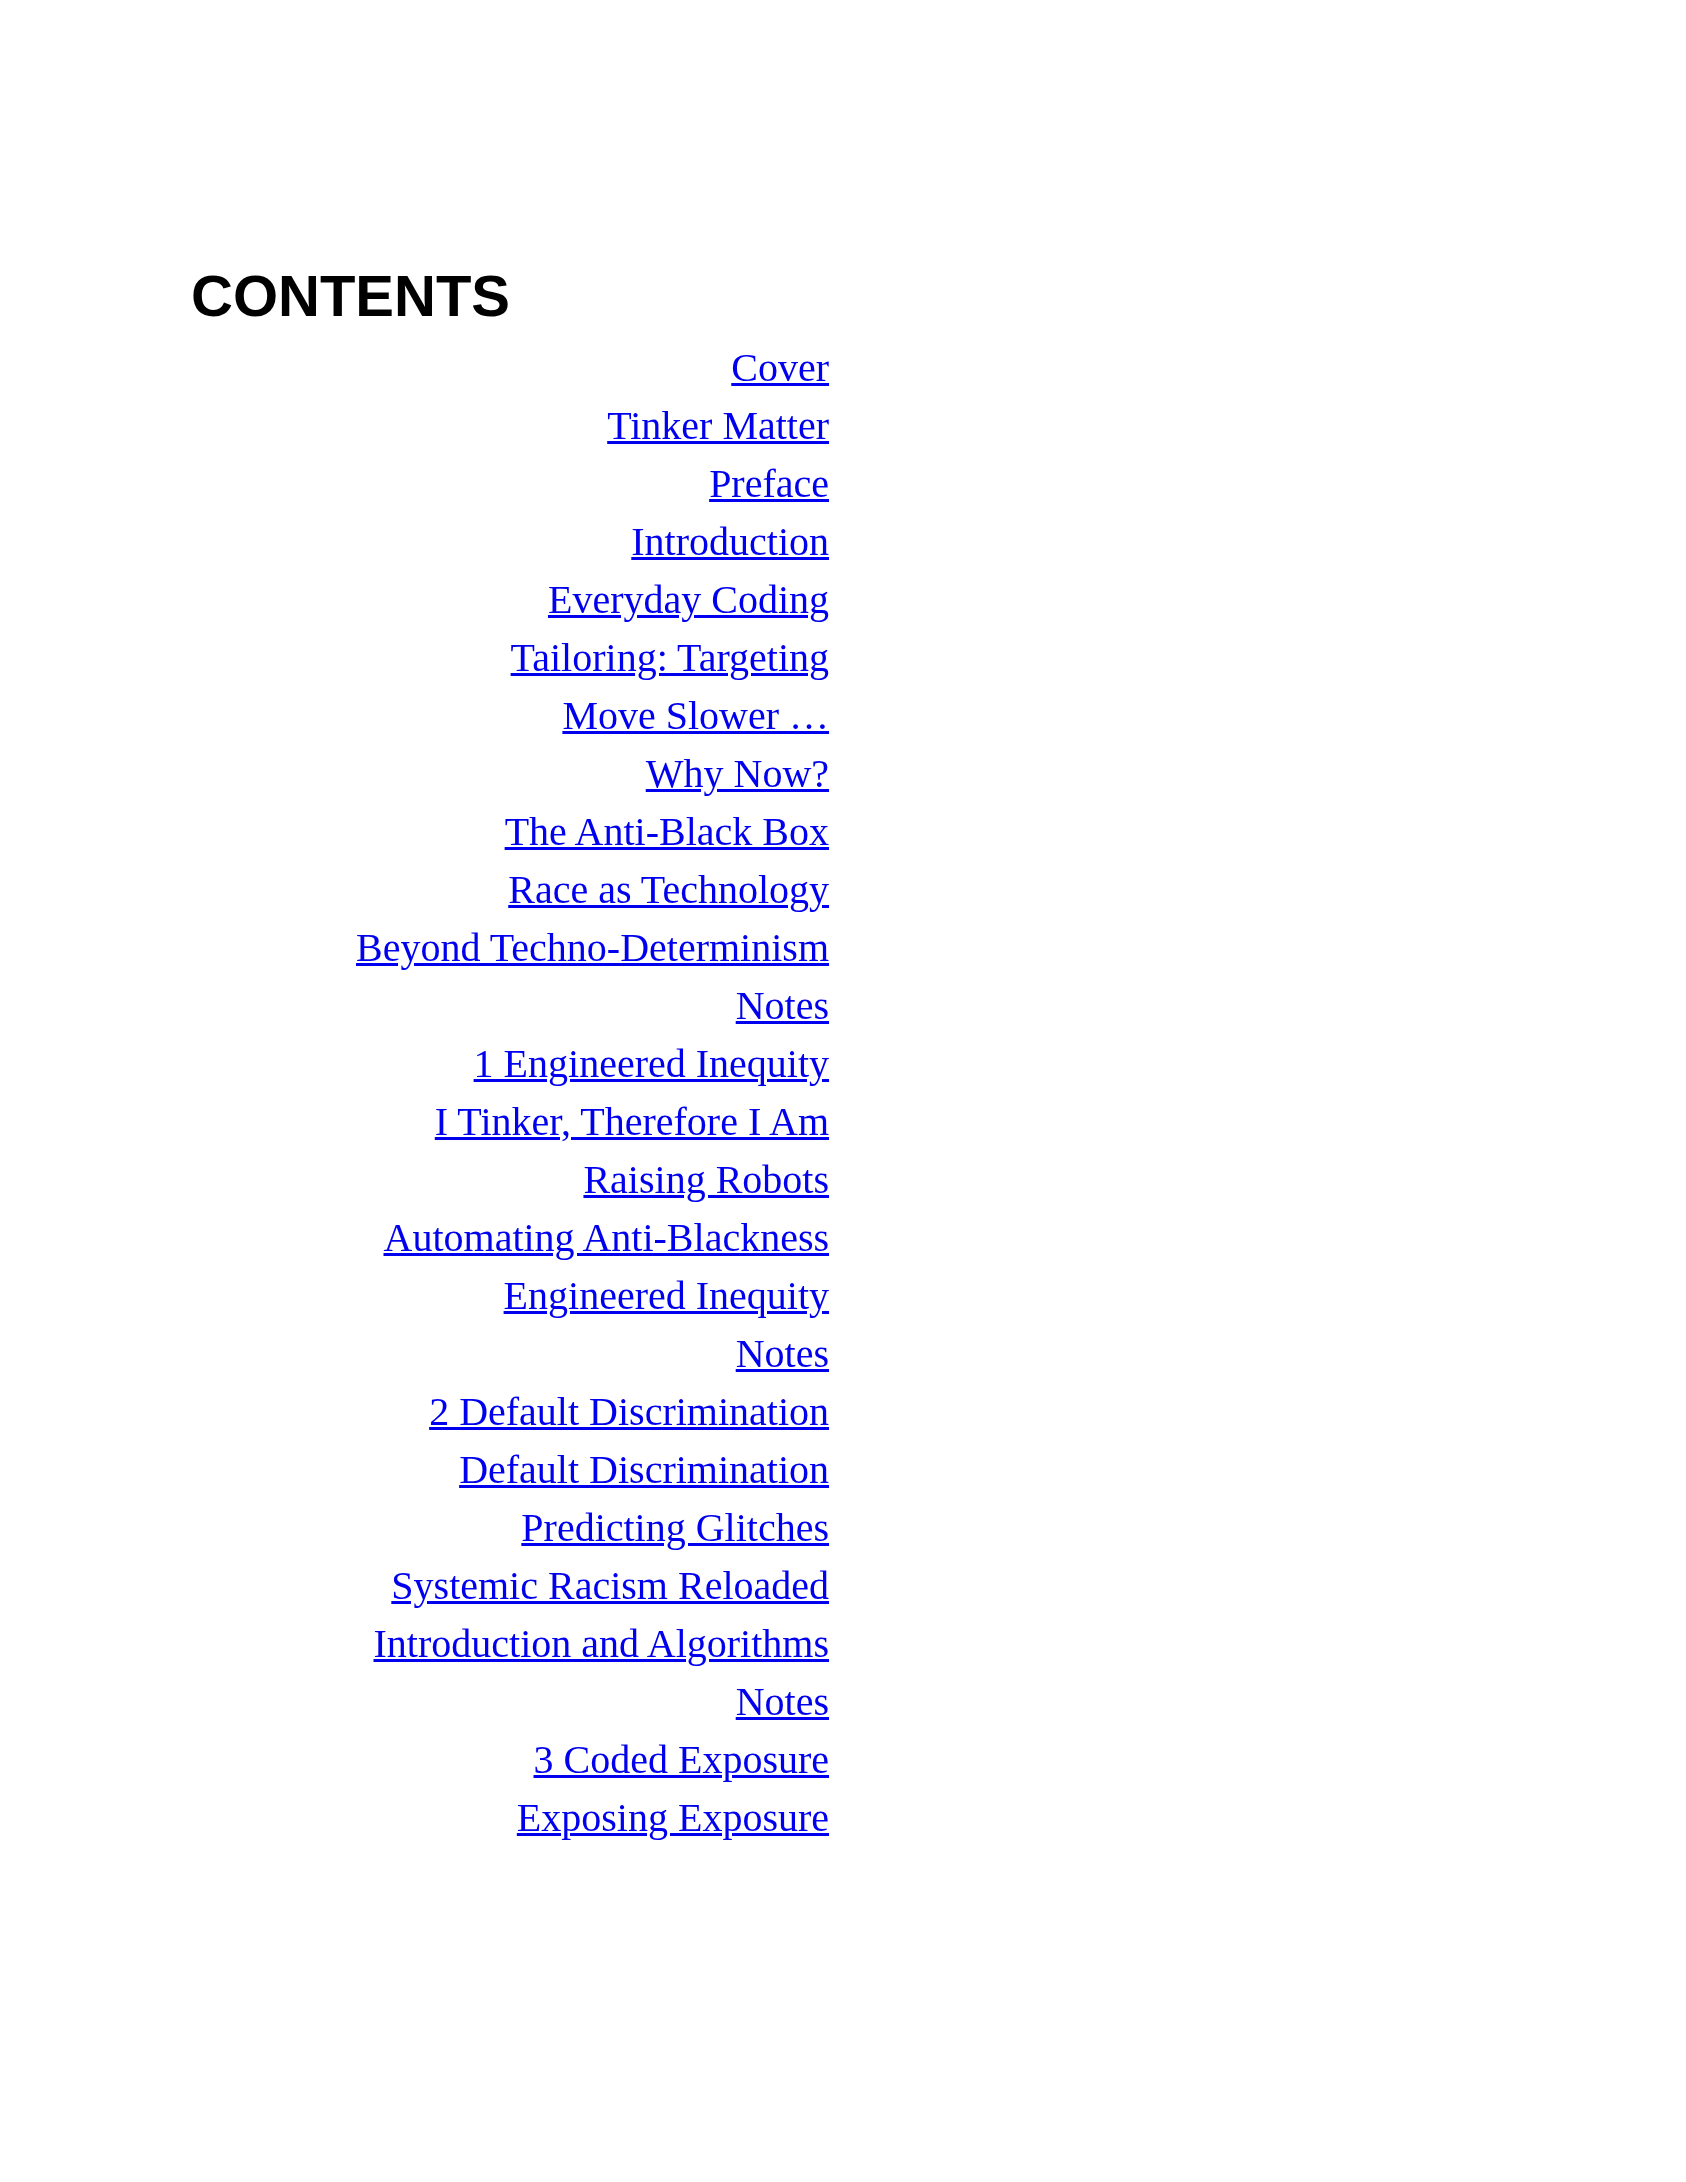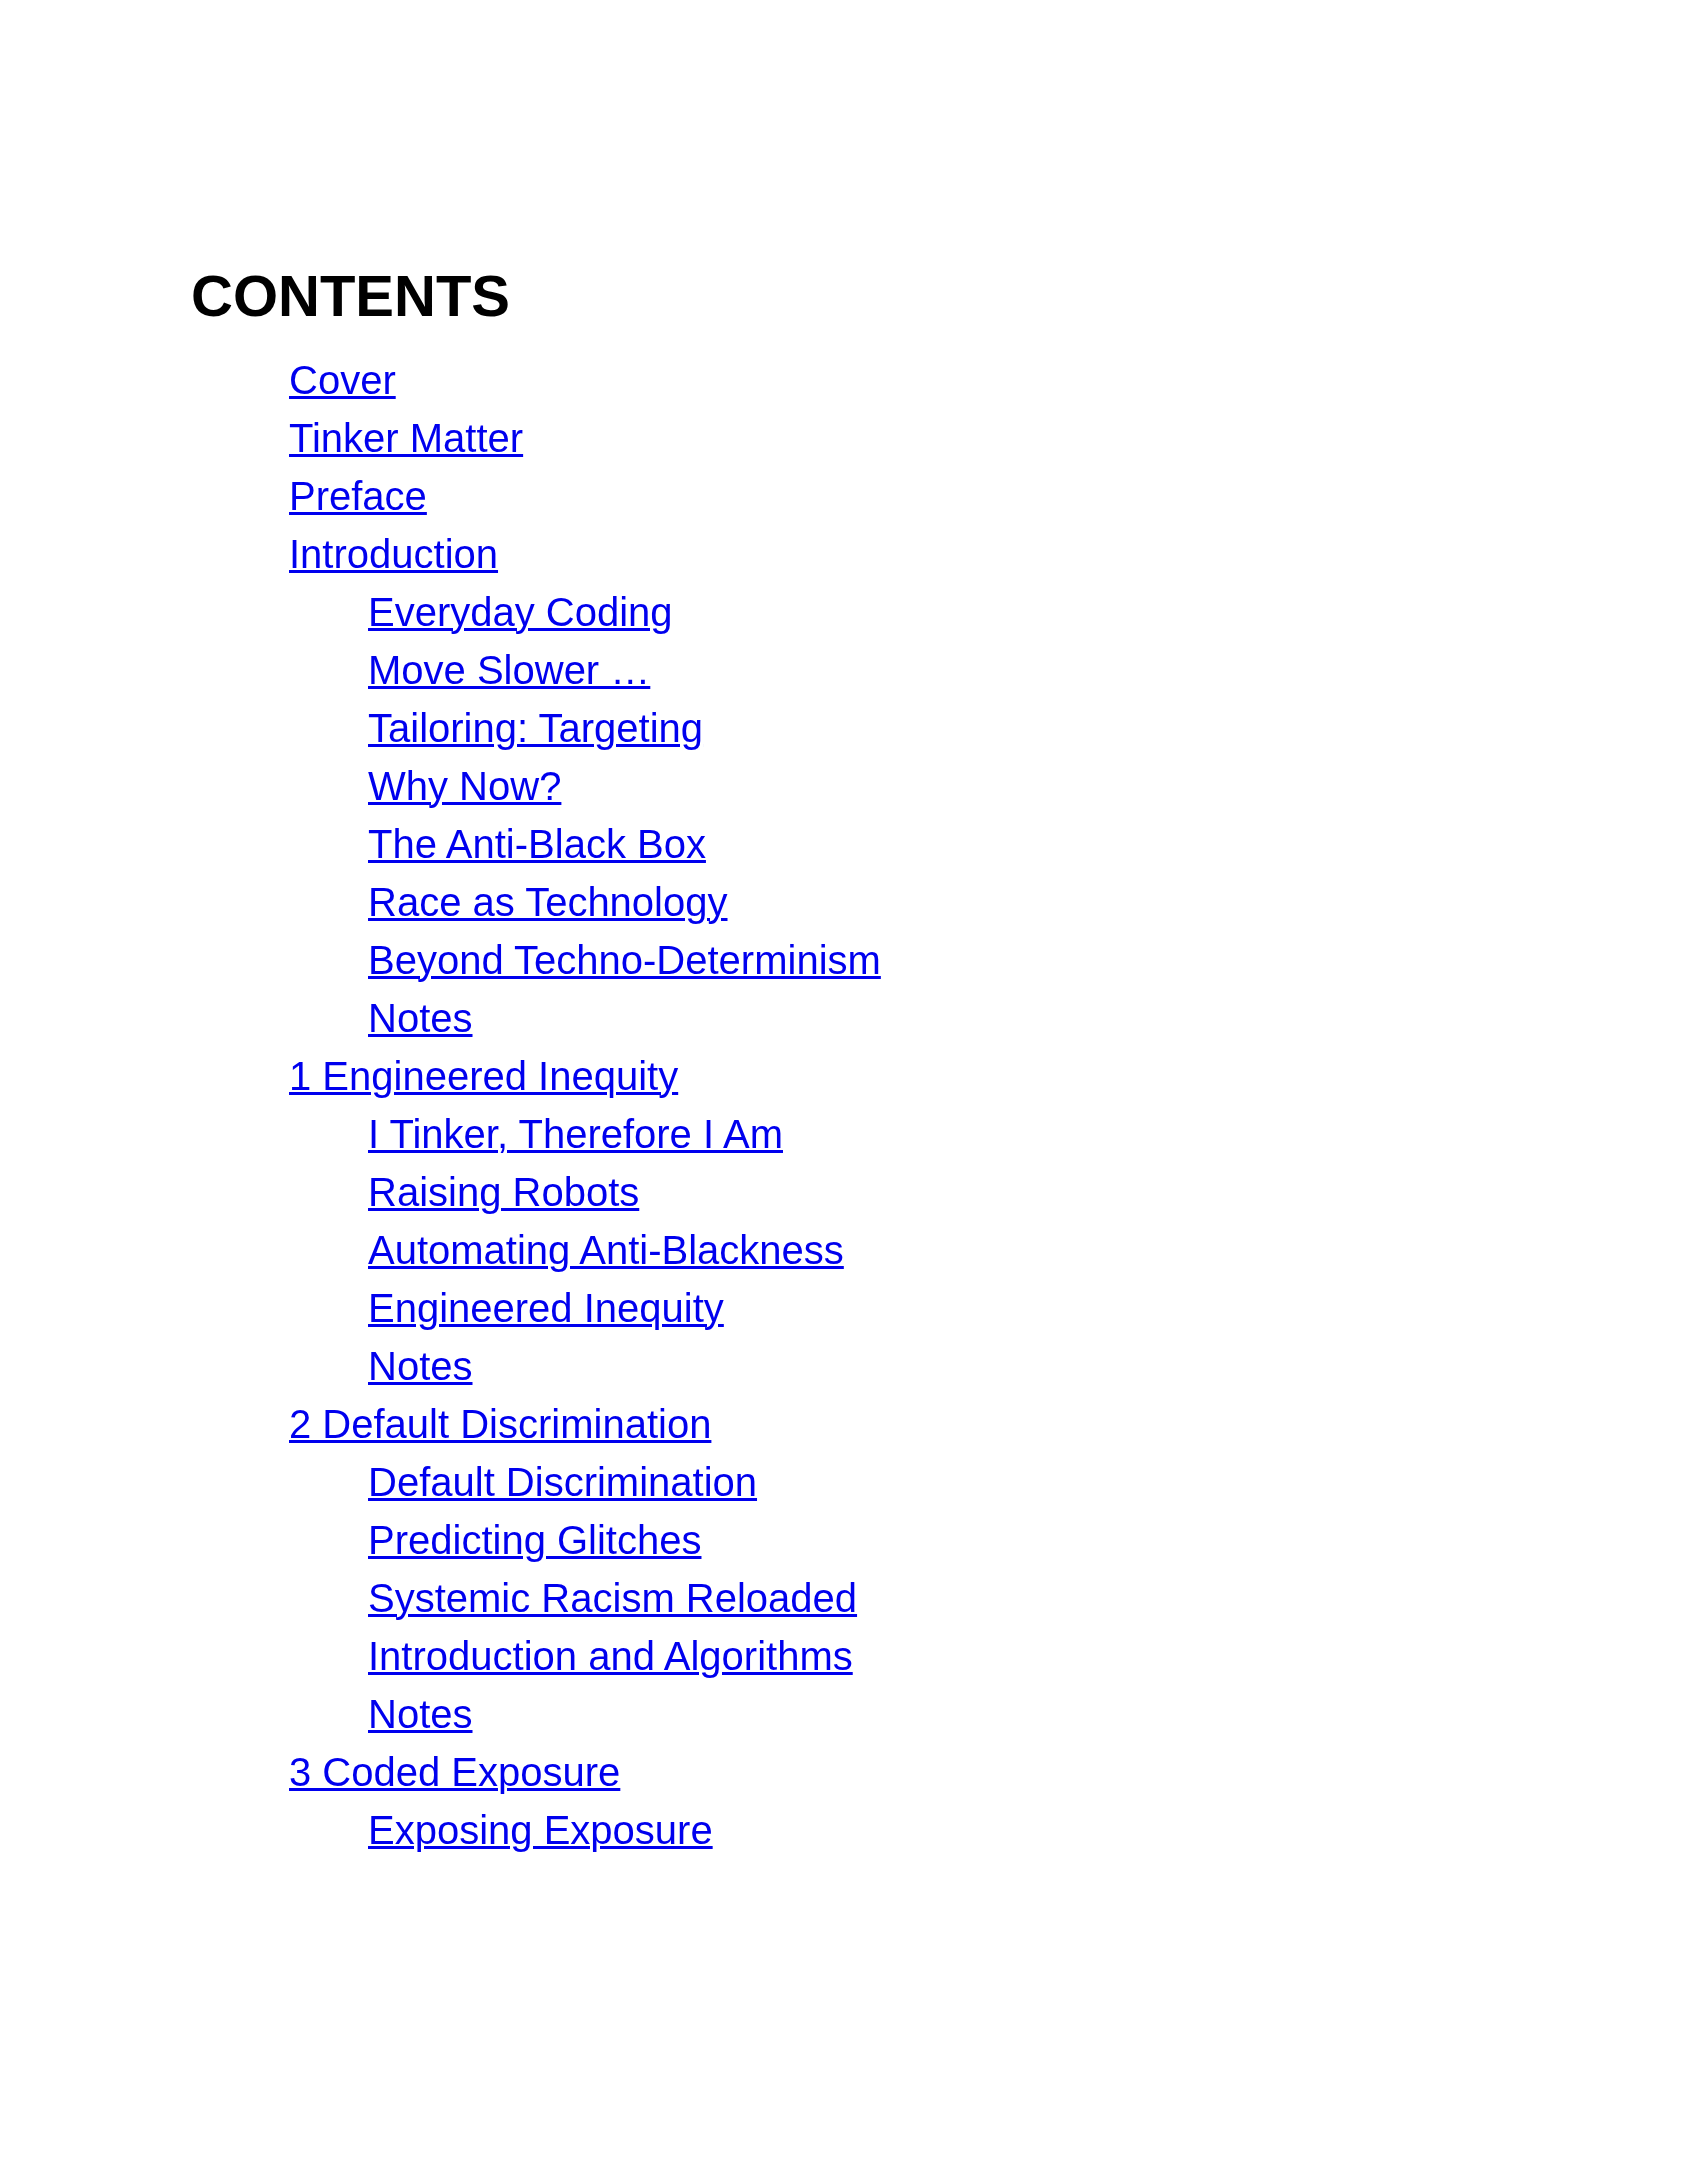--- a/index.html
+++ b/index.html
@@ -24,24 +24,25 @@
     font-weight: bold;
     font-size: 58px;
     line-height: 58px;
     color: #000000;
     white-space: nowrap;
   }
   .toc-list {
     position: absolute;
     left: 0;
     top: 339px;
-    margin: 12px;
+    margin: 0;
     padding: 0;
     list-style: none;
-    font-family: Liberation Sans, sans-serif;
+    font-family: Liberation Serif, serif;
+    text-align: right;
   }
   .toc-item {
     font-size: 40px;
     line-height: 58px;
     white-space: nowrap;
   }
   .toc-item.level-1 { padding-left: 277px; }
   .toc-item.level-2 { padding-left: 356px; }
   .toc-link {
     color: #0000EE;
@@ -54,22 +55,22 @@
 <body>
 
 <div class="page">
   <h1 class="contents-title">CONTENTS</h1>
   <ul class="toc-list">
       <li class="toc-item level-1"><a href="#" class="toc-link">Cover</a></li>
       <li class="toc-item level-1"><a href="#" class="toc-link">Tinker Matter</a></li>
       <li class="toc-item level-1"><a href="#" class="toc-link">Preface</a></li>
       <li class="toc-item level-1"><a href="#" class="toc-link">Introduction</a></li>
       <li class="toc-item level-2"><a href="#" class="toc-link">Everyday Coding</a></li>
+      <li class="toc-item level-2"><a href="#" class="toc-link">Tailoring: Targeting</a></li>
       <li class="toc-item level-2"><a href="#" class="toc-link">Move Slower …</a></li>
-      <li class="toc-item level-2"><a href="#" class="toc-link">Tailoring: Targeting</a></li>
       <li class="toc-item level-2"><a href="#" class="toc-link">Why Now?</a></li>
       <li class="toc-item level-2"><a href="#" class="toc-link">The Anti-Black Box</a></li>
       <li class="toc-item level-2"><a href="#" class="toc-link">Race as Technology</a></li>
       <li class="toc-item level-2"><a href="#" class="toc-link">Beyond Techno-Determinism</a></li>
       <li class="toc-item level-2"><a href="#" class="toc-link">Notes</a></li>
       <li class="toc-item level-1"><a href="#" class="toc-link">1 Engineered Inequity</a></li>
       <li class="toc-item level-2"><a href="#" class="toc-link">I Tinker, Therefore I Am</a></li>
       <li class="toc-item level-2"><a href="#" class="toc-link">Raising Robots</a></li>
       <li class="toc-item level-2"><a href="#" class="toc-link">Automating Anti-Blackness</a></li>
       <li class="toc-item level-2"><a href="#" class="toc-link">Engineered Inequity</a></li>

